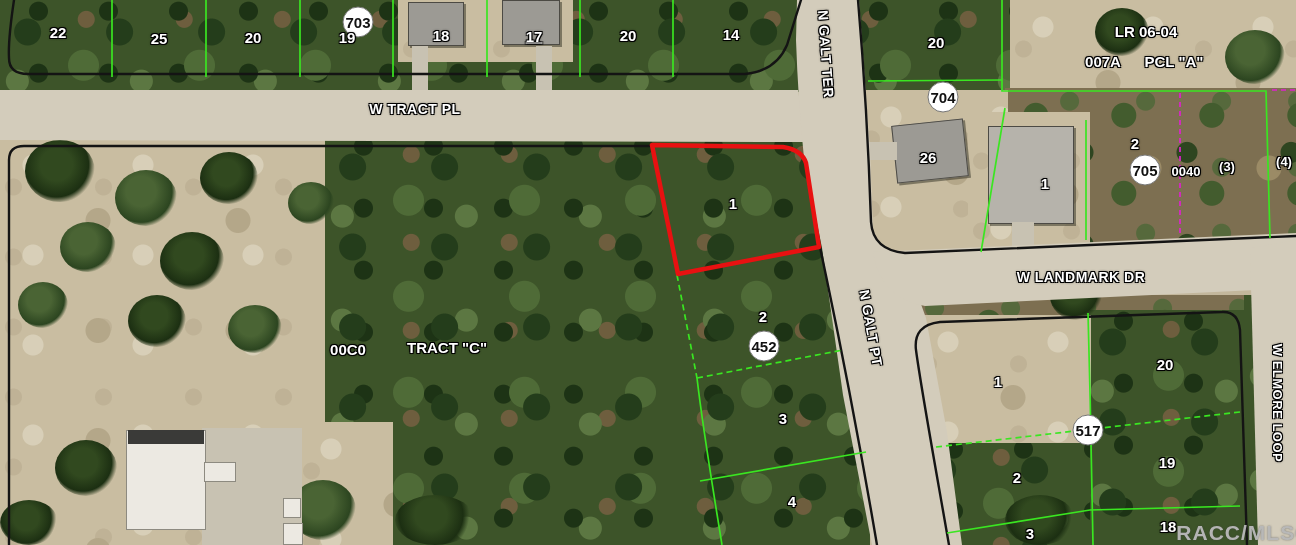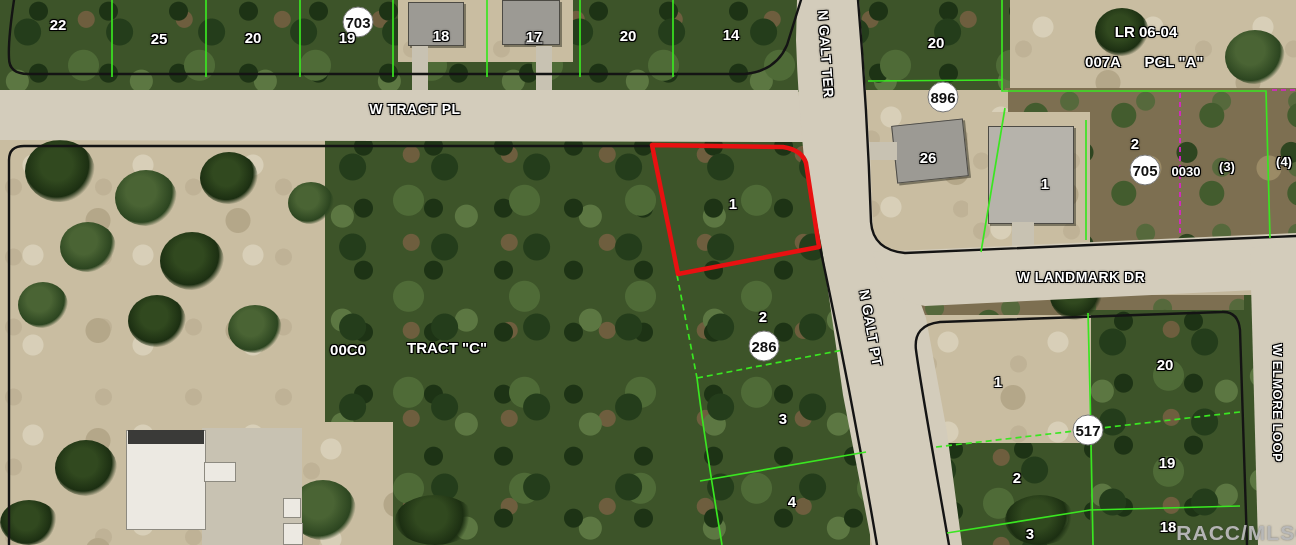--- a/index.html
+++ b/index.html
@@ -173,26 +173,26 @@
     <path d="M652,145 L783,147 Q802,150 806,163 L819,247 L678,274 Z" stroke="#e81111" stroke-width="4.5" fill="none" stroke-linejoin="round"></path>
   </svg>
 
   <div class="street" style="left:415px;top:109px;">W TRACT PL</div>
   <div class="street" style="left:826px;top:54px;transform:translate(-50%,-50%) rotate(86deg);">N GALT TER</div>
   <div class="street" style="left:871px;top:328px;transform:translate(-50%,-50%) rotate(80deg);">N GALT PT</div>
   <div class="street" style="left:1081px;top:277px;">W LANDMARK DR</div>
   <div class="street" style="left:1277px;top:403px;transform:translate(-50%,-50%) rotate(90deg);font-size:13px;">W ELMORE LOOP</div>
 
   <div class="circle" style="left:358px;top:22px;">703</div>
-  <div class="circle" style="left:943px;top:97px;">896</div>
+  <div class="circle" style="left:943px;top:97px;">704</div>
   <div class="circle" style="left:1145px;top:170px;">705</div>
-  <div class="circle" style="left:764px;top:346px;">286</div>
+  <div class="circle" style="left:764px;top:346px;">452</div>
   <div class="circle" style="left:1088px;top:430px;">517</div>
 
-  <div class="lbl" style="left:58px;top:24px;">22</div>
+  <div class="lbl" style="left:58px;top:32px;">22</div>
   <div class="lbl" style="left:159px;top:38px;">25</div>
   <div class="lbl" style="left:253px;top:37px;">20</div>
   <div class="lbl" style="left:347px;top:37px;">19</div>
   <div class="lbl" style="left:441px;top:35px;">18</div>
   <div class="lbl" style="left:534px;top:36px;text-decoration:underline;">17</div>
   <div class="lbl" style="left:628px;top:35px;">20</div>
   <div class="lbl" style="left:731px;top:34px;">14</div>
   <div class="lbl" style="left:936px;top:42px;">20</div>
   <div class="lbl" style="left:928px;top:157px;">26</div>
   <div class="lbl" style="left:733px;top:203px;">1</div>
@@ -204,21 +204,21 @@
   <div class="lbl" style="left:998px;top:381px;">1</div>
   <div class="lbl" style="left:1165px;top:364px;">20</div>
   <div class="lbl" style="left:1017px;top:477px;">2</div>
   <div class="lbl" style="left:1167px;top:462px;">19</div>
   <div class="lbl" style="left:1030px;top:533px;">3</div>
   <div class="lbl" style="left:1168px;top:526px;">18</div>
 
   <div class="lbl" style="left:1146px;top:31px;">LR 06-04</div>
   <div class="lbl" style="left:1103px;top:61px;">007A</div>
   <div class="lbl" style="left:1174px;top:61px;">PCL "A"</div>
-  <div class="lbl small" style="left:1186px;top:171px;">0030</div>
+  <div class="lbl small" style="left:1186px;top:171px;">0040</div>
   <div class="lbl small" style="left:1227px;top:166px;">(3)</div>
   <div class="lbl small" style="left:1284px;top:161px;">(4)</div>
   <div class="lbl" style="left:348px;top:349px;">00C0</div>
   <div class="lbl" style="left:447px;top:347px;">TRACT "C"</div>
 
   <div class="watermark" style="left:1244px;top:533px;">RACC/MLS©</div>
 
 </div>
 
 </body></html>

